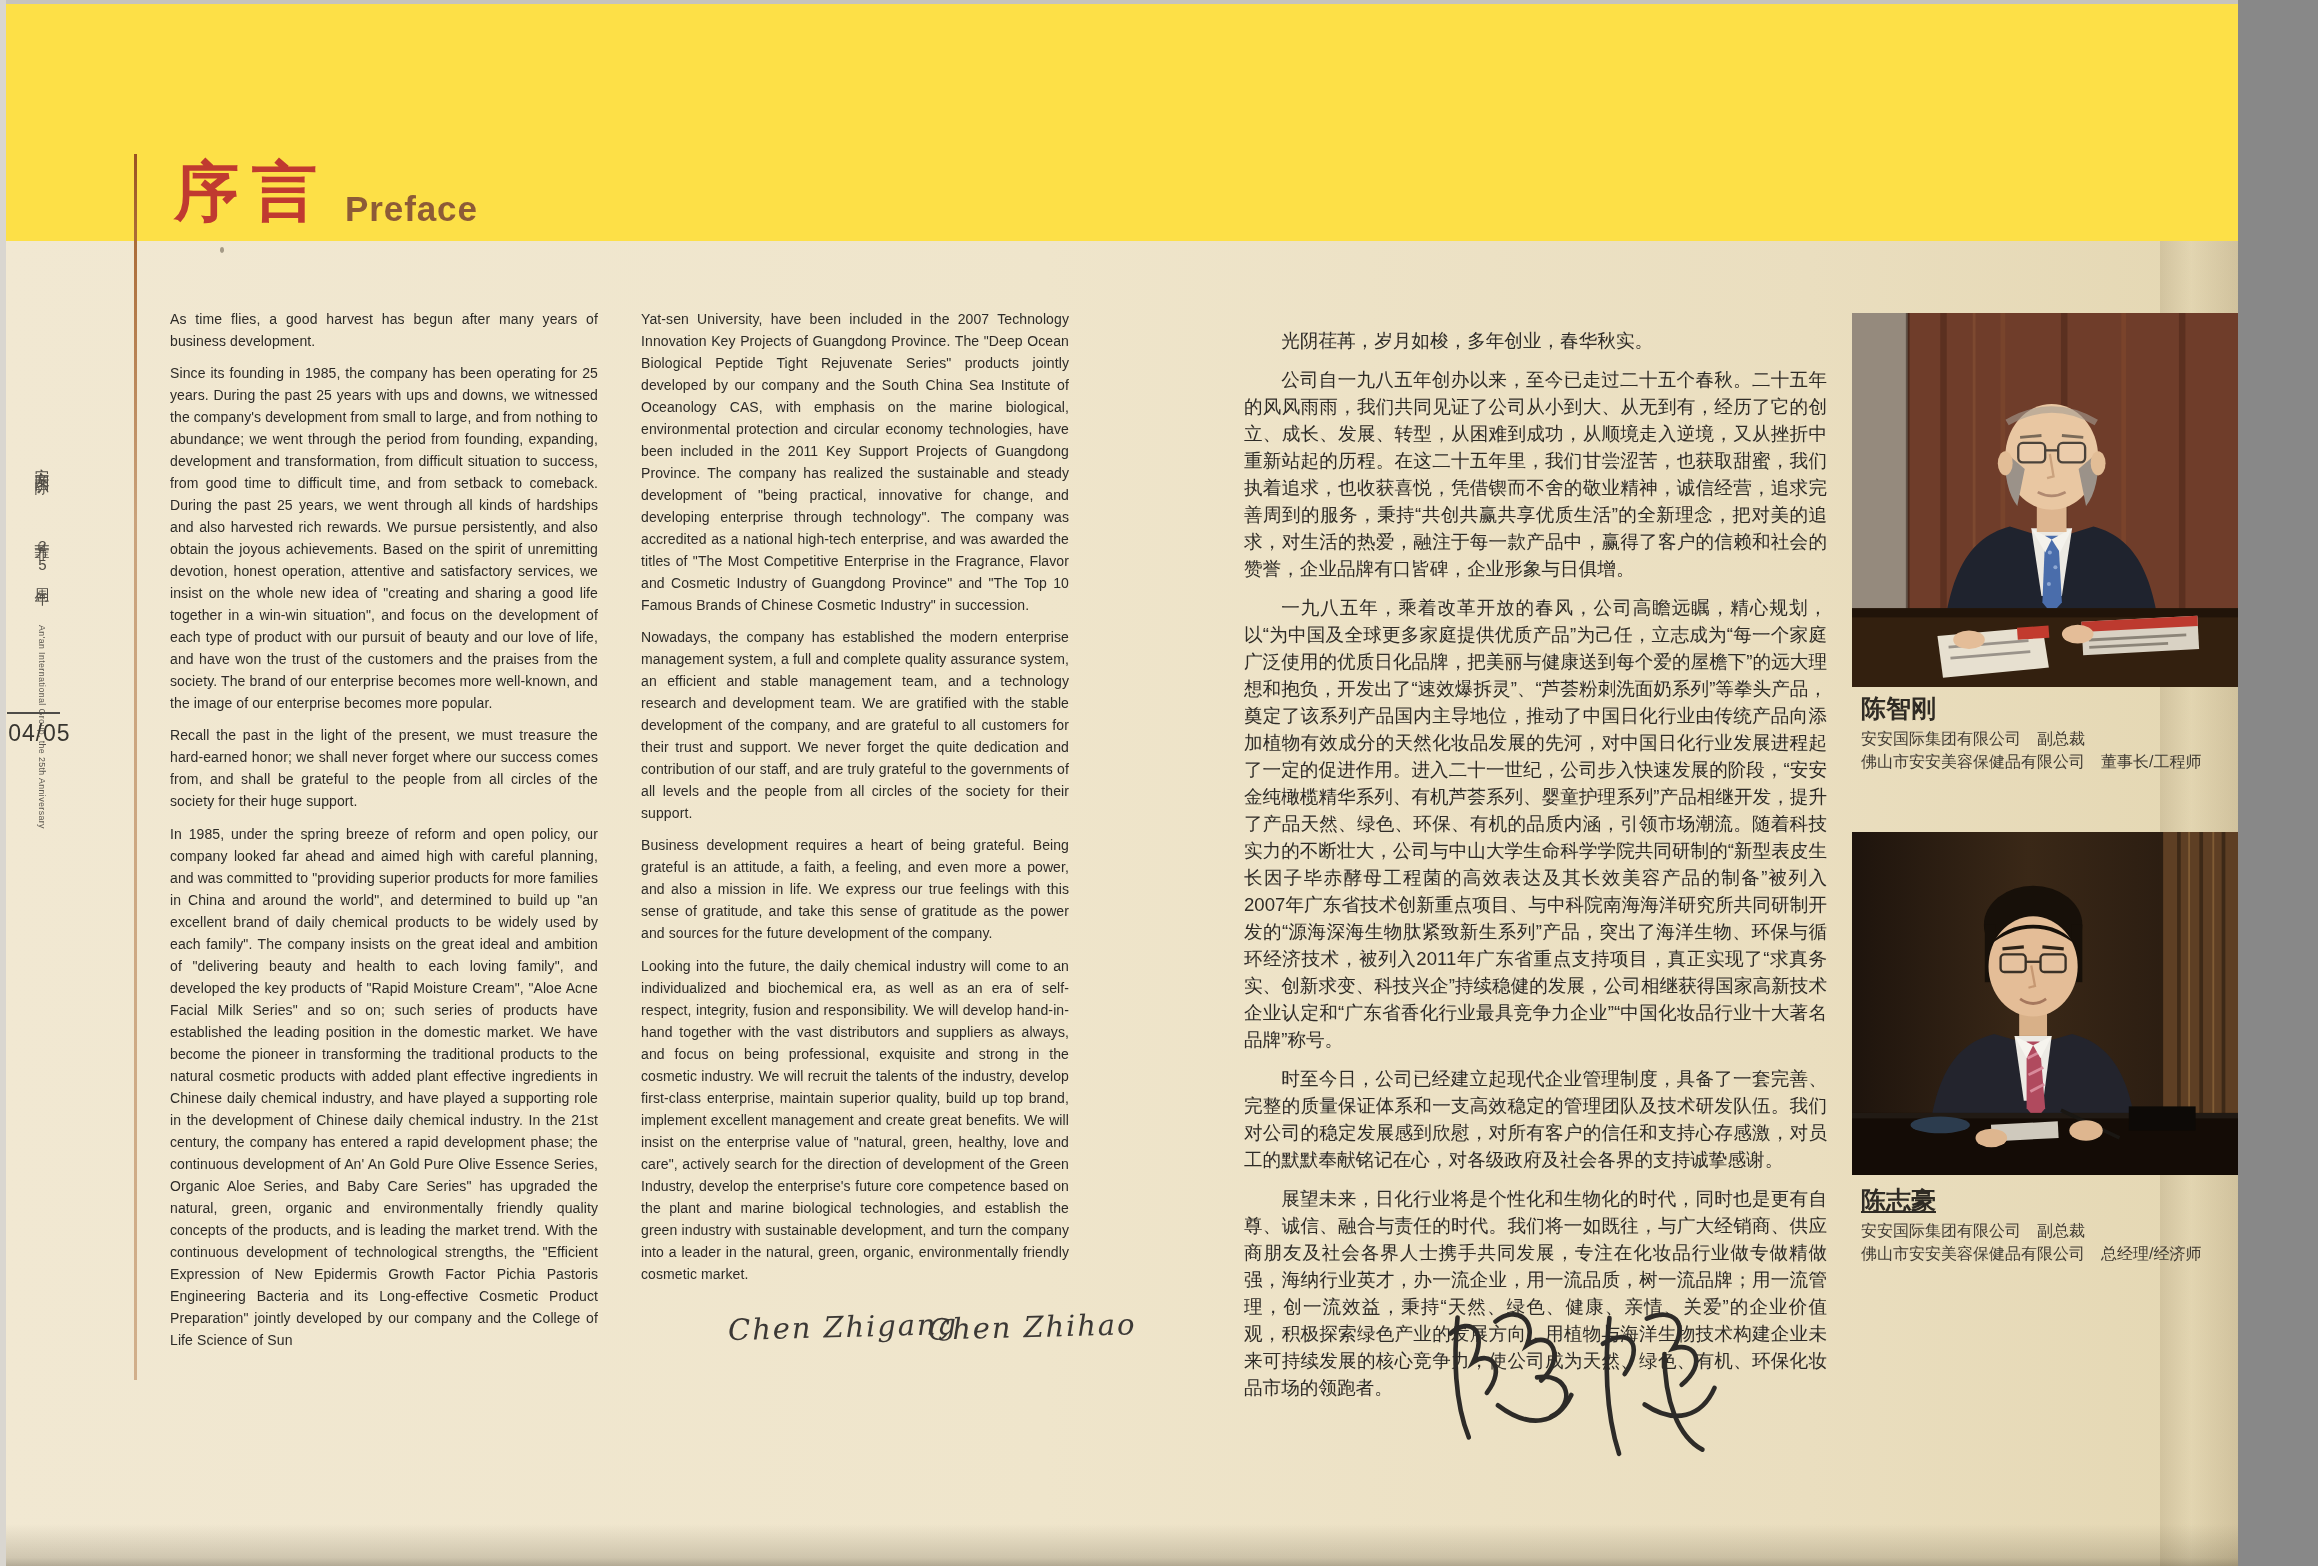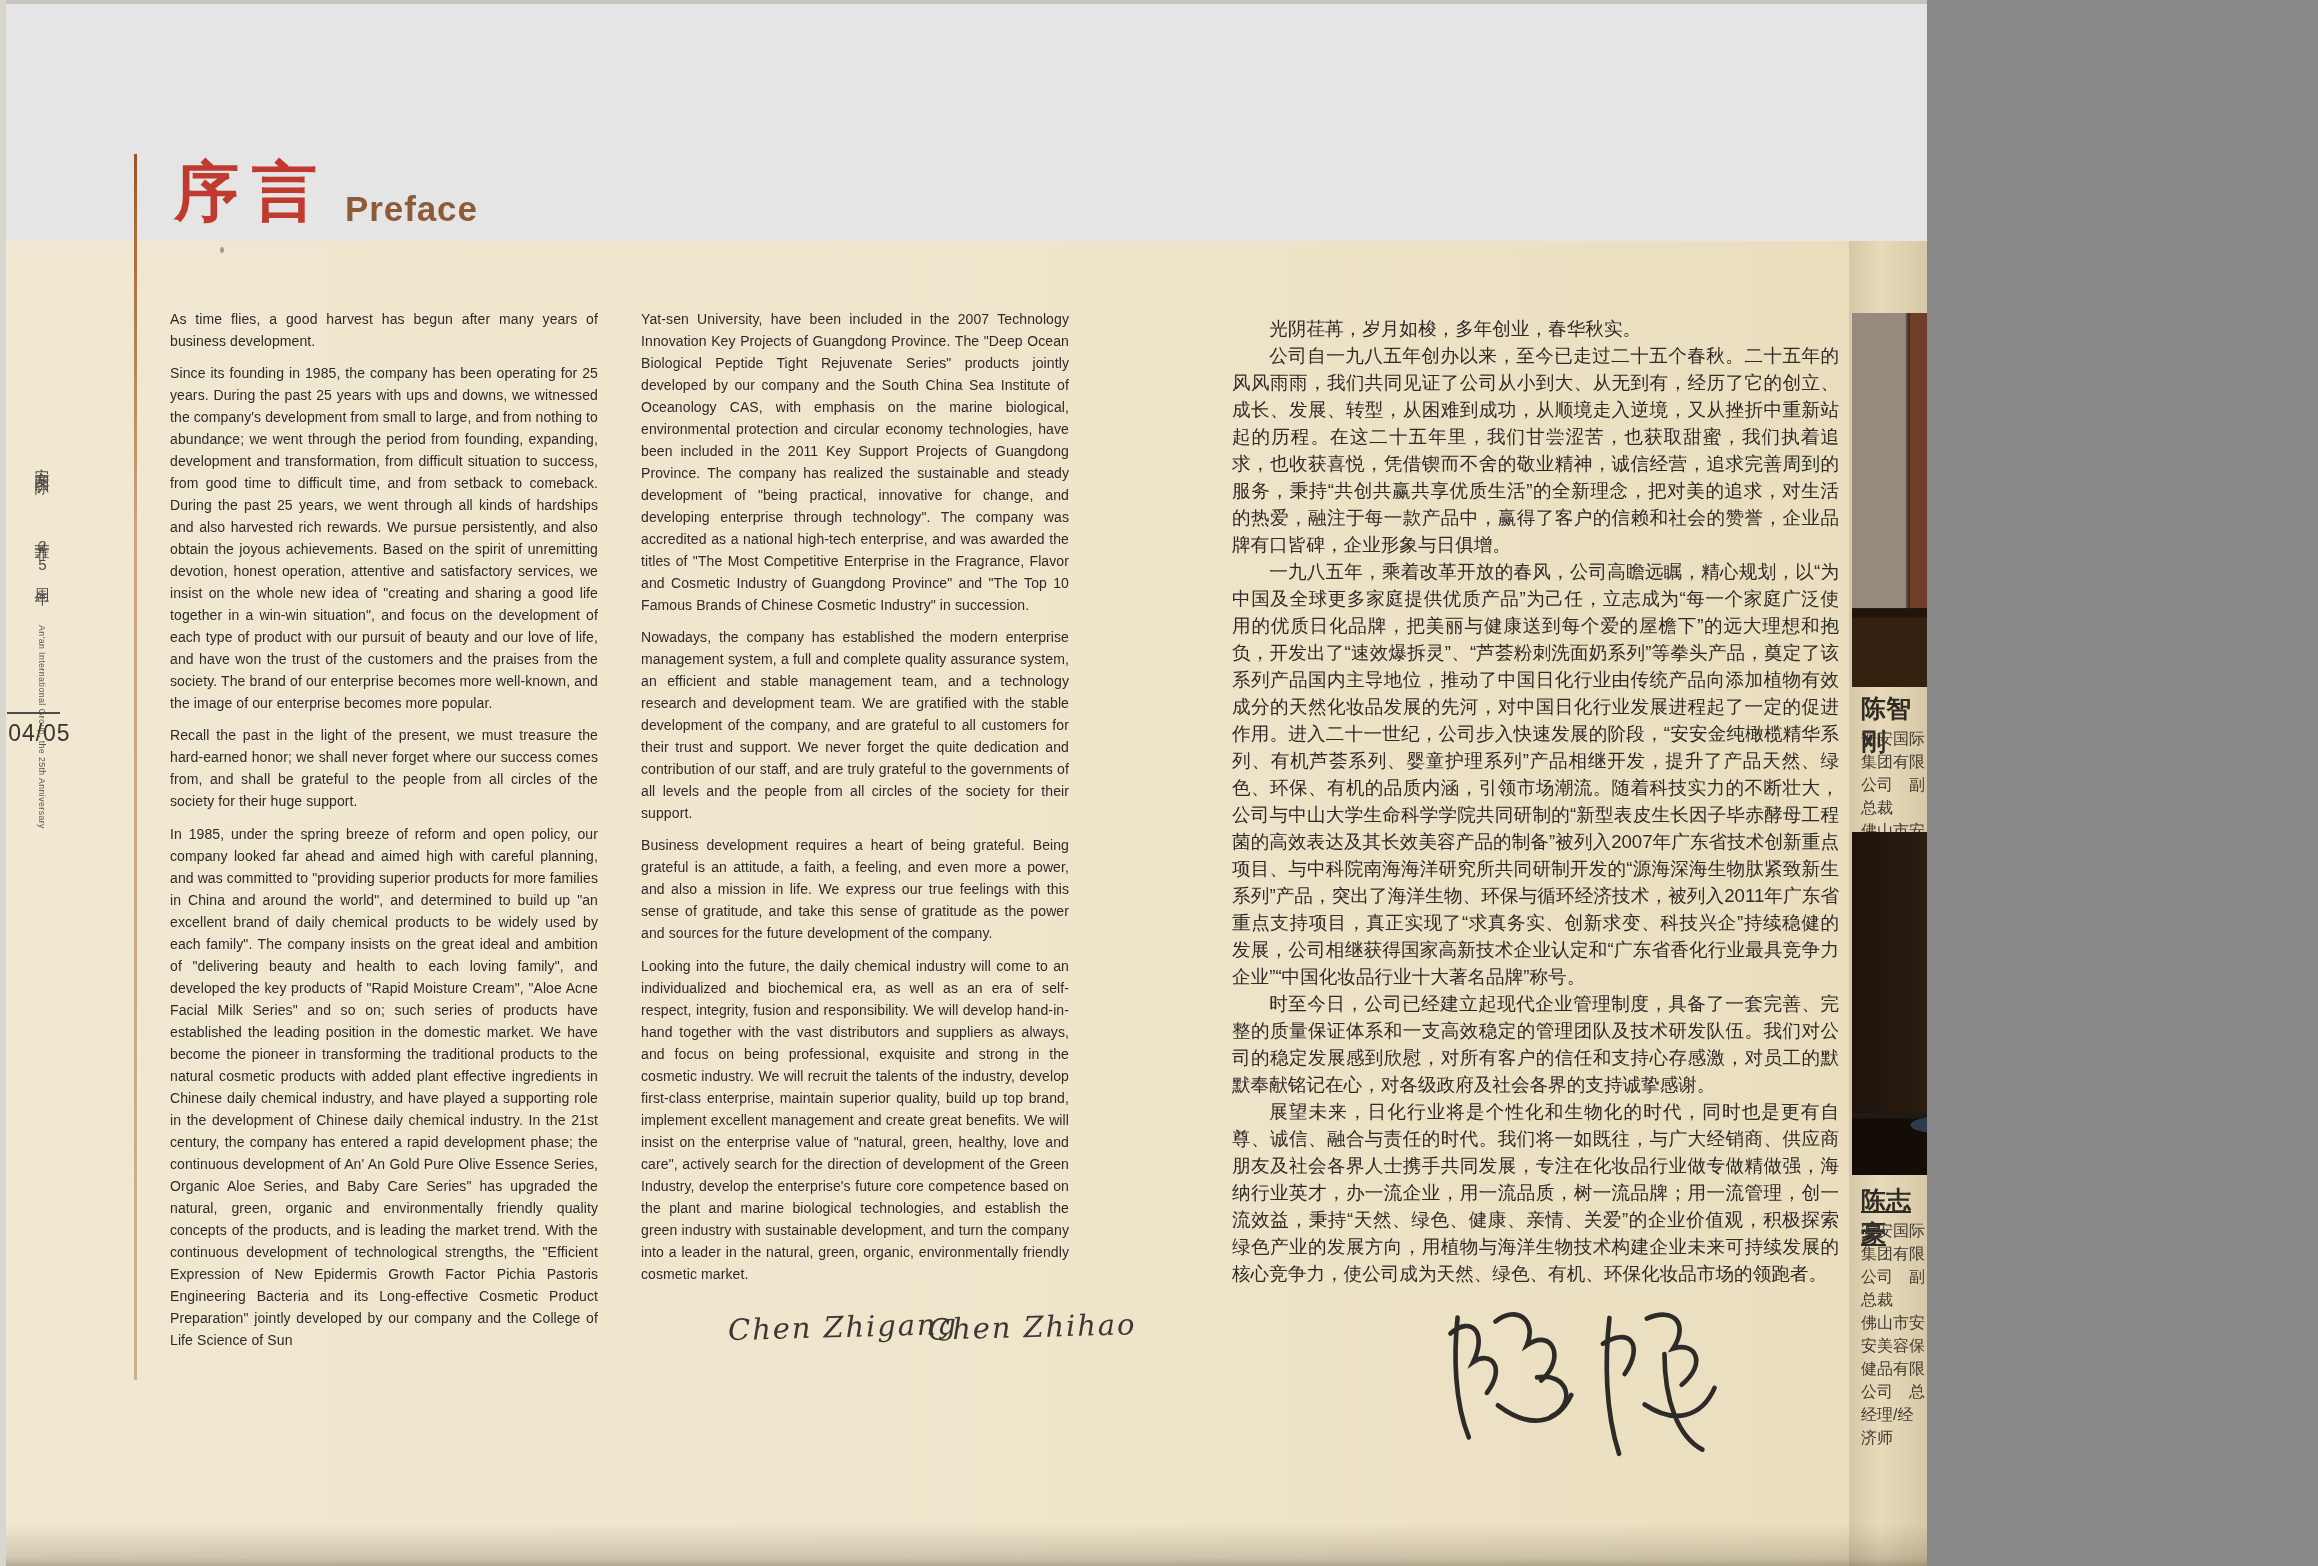--- a/index.html
+++ b/index.html
@@ -1,16 +1,16 @@
 <!DOCTYPE html>
 <html style="font-size:15px"><head>
 <meta charset="utf-8">
 <style>
   html,body{margin:0;padding:0;background:#888;}
-  .canvas{position:relative;width:1927px;height:1567px;background:#e5e5e5;overflow:hidden;
+  .canvas{position:relative;width:2238px;height:1567px;background:#fde047;overflow:hidden;
           font-family:"Liberation Sans",sans-serif;}
   .top-hairline{position:absolute;left:0;top:0;width:2319px;height:3.7px;background:#c6c3bc;}
   .paper{position:absolute;left:0;top:241px;width:2319px;height:1325px;
          background:linear-gradient(90deg,#f1e8d2 0%,#efe5cb 45%,#eadebf 78%,#e5d8b4 94%,#ddcfa9 100%);}
   .right-edge{position:absolute;right:0;top:241px;width:78px;height:1325px;
          background:linear-gradient(90deg,rgba(120,98,60,.18),rgba(120,98,60,.02) 40%,rgba(120,98,60,.16) 100%);}
   .right-crease{position:absolute;left:2270px;top:241px;width:1.9px;height:1325px;background:rgba(110,90,55,.30);}
   .bottom-shadow{position:absolute;left:0;bottom:0;width:2319px;height:43px;
          background:linear-gradient(180deg,rgba(90,80,58,0) 0%,rgba(90,80,58,.22) 78%,rgba(70,62,46,.38) 100%);}
   .left-edge{position:absolute;left:0;top:0;width:5.6px;height:1567px;background:#d9d6d0;}
@@ -31,21 +31,21 @@
   .pagenum-rule{position:absolute;left:7.4px;top:712px;width:53px;height:1.9px;background:#4e4c48;}
   .pagenum{position:absolute;left:8.3px;top:720px;font-size:23px;color:#37352f;letter-spacing:0.9px;}
 
   
   .col{position:absolute;text-align:justify;}
   .col p{margin:0 0 10.2px 0;}
   .col-en{width:428px;top:308px;font-size:14px;line-height:22px;color:#2c2a27;letter-spacing:0.1px;}
   .col-left{left:170px;}
   .col-mid{left:641px;}
   .col-cn{left:1232px;top:315px;width:607px;font-size:18.6px;line-height:27px;color:#2e2b27;}
-  .col-cn p{margin:0;text-indent:2em;}
+  .col-cn p{margin:12px;text-indent:2em;}
 
   
   .script{position:absolute;top:1310px;font-family:"DejaVu Serif",serif;font-style:italic;
       font-size:29px;color:#3b3835;letter-spacing:1.9px;transform:rotate(-1.5deg);}
   .sig-en-1{left:728px;} .sig-en-2{left:928px;}
 
   
   figure{margin:0;padding:0;position:absolute;}
   .photo1{left:1852px;top:313px;width:391px;height:374px;}
   .photo2{left:1852px;top:832px;width:391px;height:343px;}

